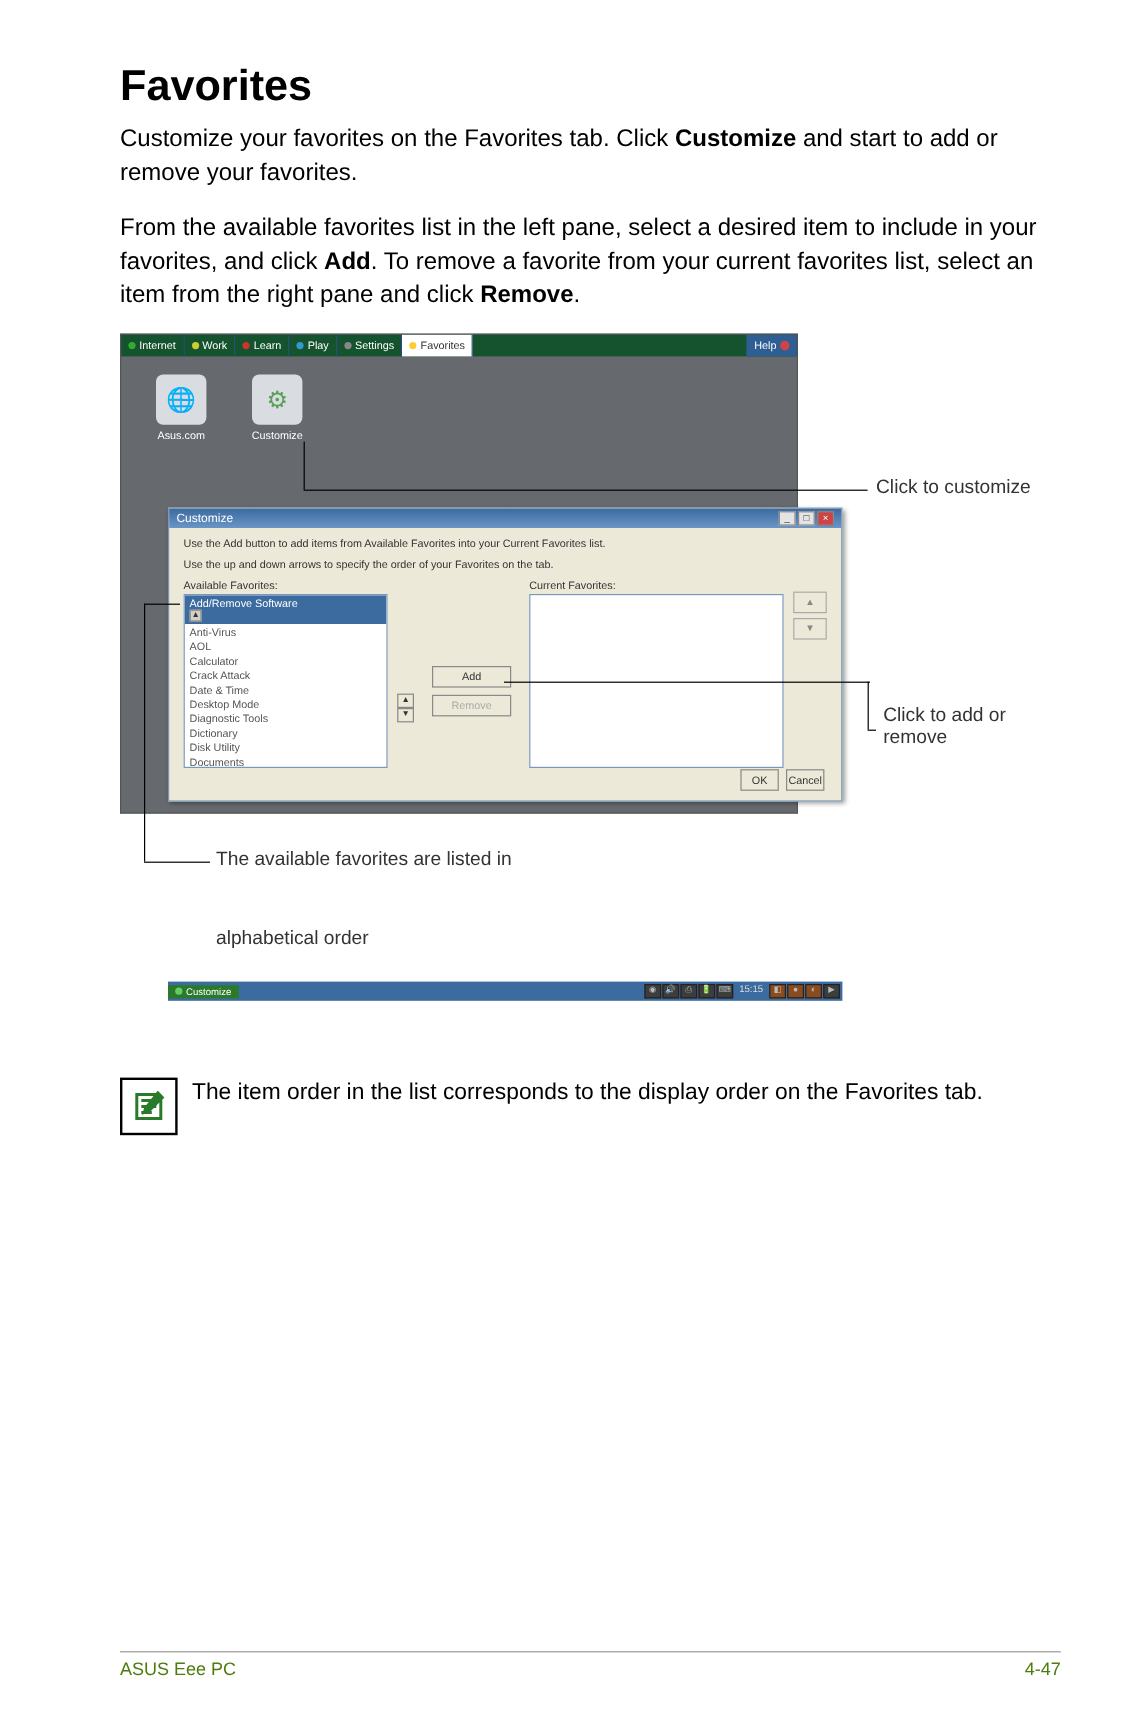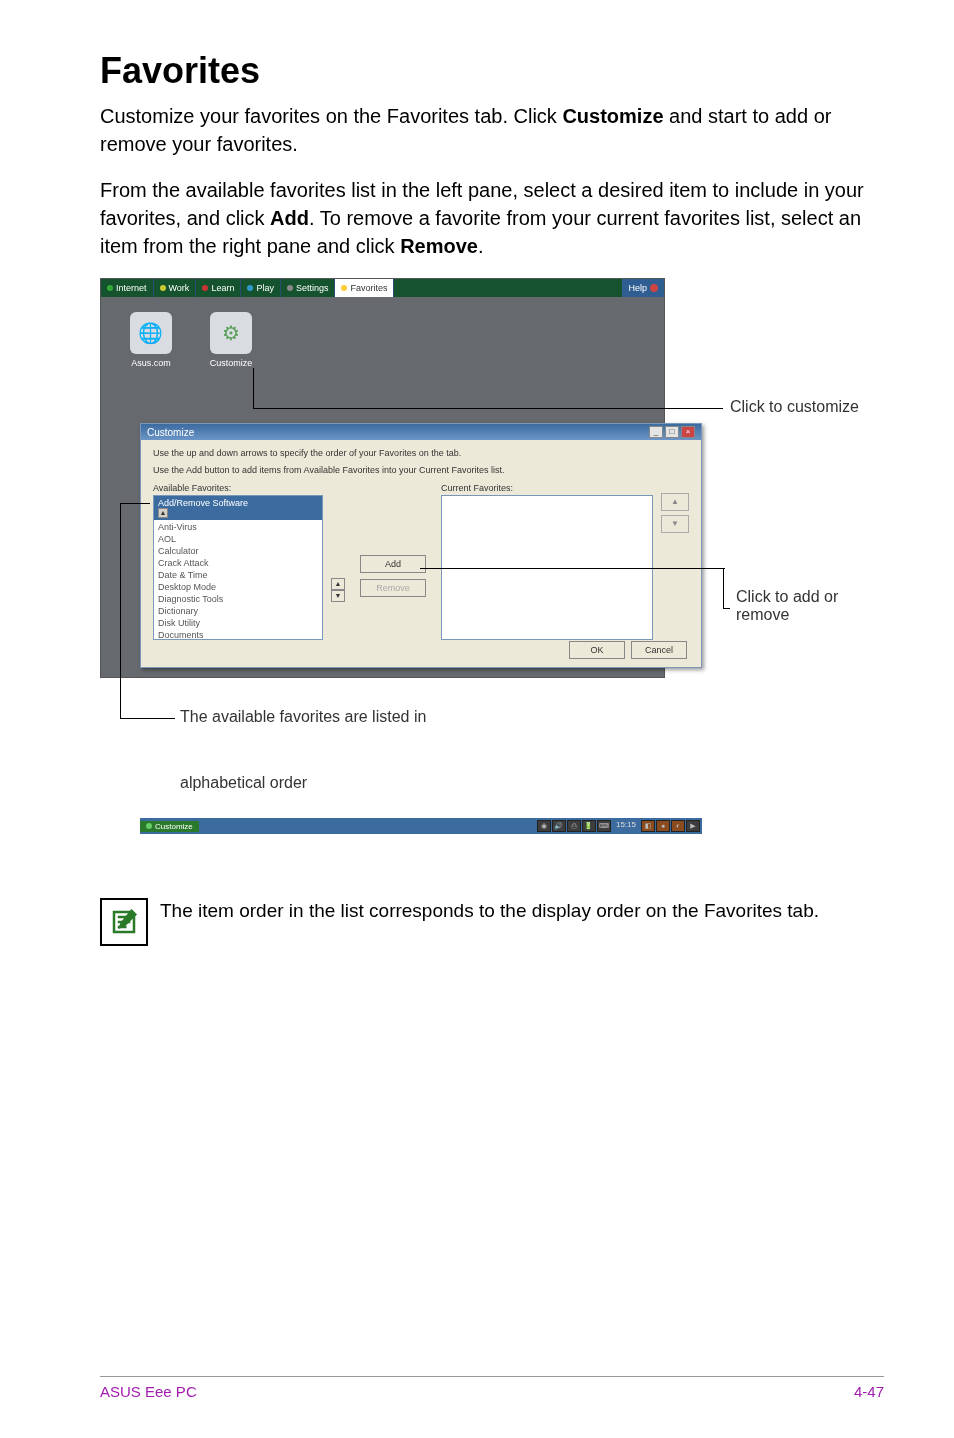--- a/index.html
+++ b/index.html
@@ -150,21 +150,21 @@
     border:1px solid #7a98b9;
     background:#fff;
     height:145px;
     position:relative;
   }
   .side-btns{display:flex;flex-direction:column;gap:4px;padding-top:10px;}
   .side-btn{width:28px;height:18px;background:#ece9d8;border:1px solid #aaa;font-size:8px;text-align:center;line-height:16px;color:#888;}
   .vstep{display:flex;flex-direction:column;margin-top:95px;}
   .vstep .s{width:14px;height:12px;border:1px solid #888;background:#ece9d8;font-size:7px;text-align:center;line-height:10px;}
   .dlg-footer{position:absolute;bottom:8px;right:14px;display:flex;gap:6px;}
-  .dlg-footer .dlg-btn{width:56px;}
+  .dlg-footer .dlg-btn{width:32px;}
 
   .bottom-bar{
     position:absolute;bottom:-16px;left:40px;width:562px;height:16px;
     background:#3c6ba0;display:flex;align-items:center;font-size:8px;color:#fff;
   }
   .bb-left{background:#2b7a2b;padding:1px 6px;display:flex;align-items:center;gap:3px;}
   .bb-right{margin-left:auto;display:flex;gap:1px;padding-right:2px;}
   .bb-cell{width:14px;height:12px;background:#3d3d3d;border:1px solid #222;color:#bbb;font-size:7px;text-align:center;line-height:10px;}
   .bb-cell.o{background:#8a4b1e;}
   .bb-time{padding:0 4px;color:#ddd;}
@@ -181,21 +181,21 @@
   }
   .note-icon svg{width:30px;height:30px;}
   .note-text{font-size:19px;line-height:1.35;}
 
   .page-footer{
     position:absolute;
     bottom:38px;left:100px;right:70px;
     border-top:1px solid #999;
     padding-top:6px;
     display:flex;justify-content:space-between;
-    font-size:15px;color:#a21caf;
+    font-size:15px;color:#4d7c0f;
   }
 </style>
 </head>
 <body>
 
 <h1 class="page-title">Favorites</h1>
 
 <p class="body-text">
   <span>Customize your favorites on the Favorites tab. Click </span><span class="bold">Customize</span><span> and start to add or remove your favorites.</span>
 </p>
@@ -253,22 +253,22 @@
   <div class="dialog">
     <div class="dialog-title">
       <span>Customize</span>
       <span class="win-btns">
         <span class="win-btn">_</span>
         <span class="win-btn">□</span>
         <span class="win-btn close">×</span>
       </span>
     </div>
     <div class="dialog-body">
+      <div class="instr">Use the Add button to add items from Available Favorites into your Current Favorites list.</div>
       <div class="instr">Use the up and down arrows to specify the order of your Favorites on the tab.</div>
-      <div class="instr">Use the Add button to add items from Available Favorites into your Current Favorites list.</div>
       <div class="cols">
         <div>
           <div class="col-label">Available Favorites:</div>
           <div class="listbox">
             <div class="listbox-header">
               <span>Add/Remove Software</span>
               <span class="lb-arrow">▲</span>
             </div>
             <ul>
               <li>Anti-Virus</li>

